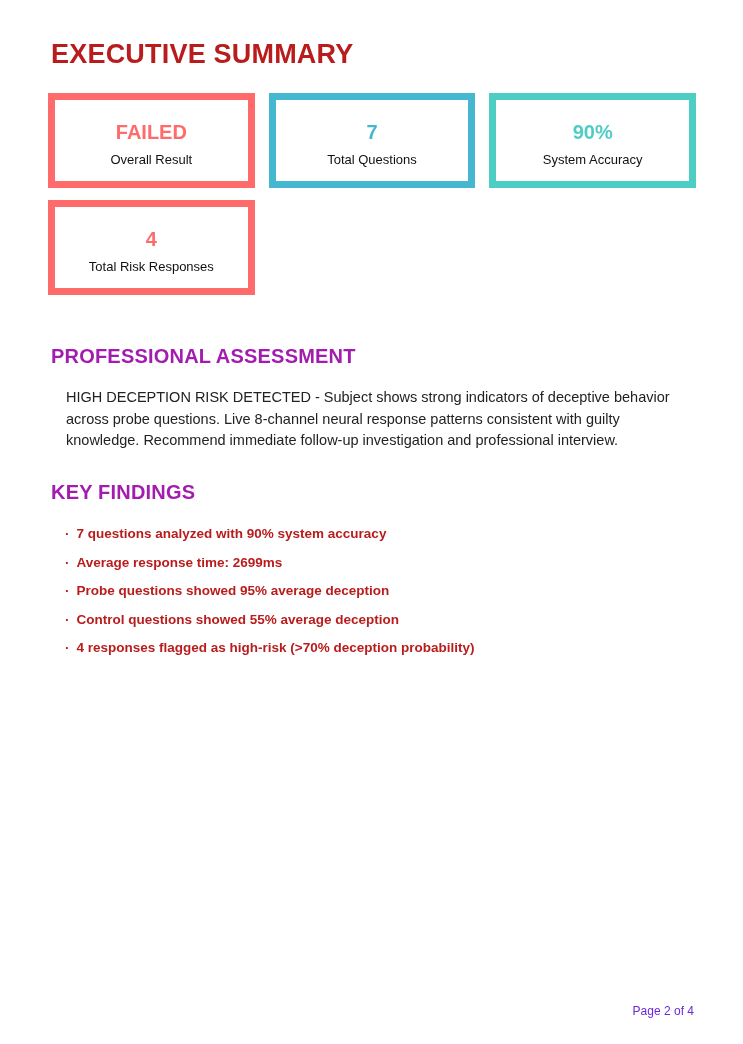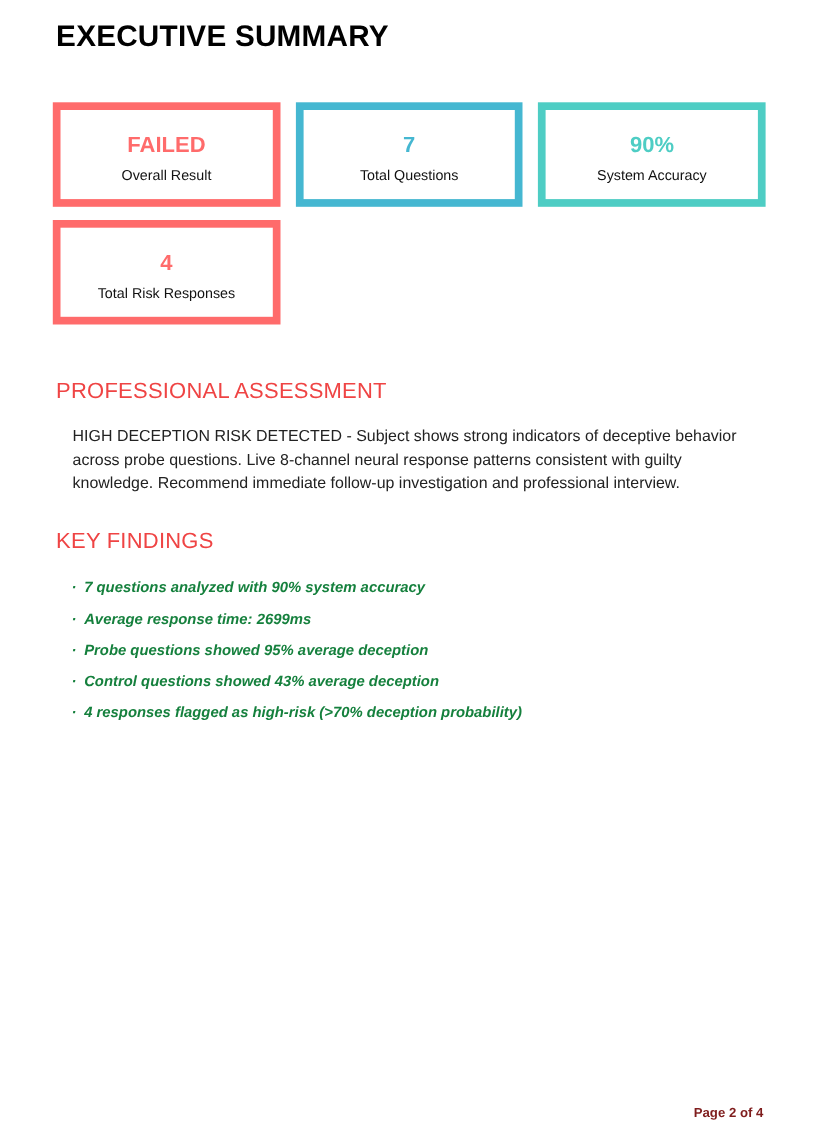--- a/index.html
+++ b/index.html
@@ -10,26 +10,26 @@
   body {
     width: 743px;
     height: 1044px;
     position: relative;
     font-family: "Liberation Sans", sans-serif;
     color: #1c1c1c;
     overflow: hidden;
   }
   .page-title {
     position: absolute;
-    top: 0;
+    top: 21px;
     left: 51px;
     font-size: 27px;
     font-weight: 700;
     letter-spacing: 0.2px;
-    color: #000000;
+    color: #b91c1c;
   }
   .cards-grid {
     position: absolute;
     top: 93px;
     left: 48px;
     width: 648px;
     display: grid;
     grid-template-columns: repeat(3, 1fr);
     column-gap: 14px;
     row-gap: 12px;
@@ -60,58 +60,57 @@
   }
   .section {
     position: absolute;
     left: 51px;
     right: 50px;
   }
   .section-assessment { top: 345px; }
   .section-findings  { top: 481px; }
   .section-heading {
     font-size: 20px;
-    font-weight: 400;
-    color: #ef4444;
+    font-weight: 700;
+    color: #a21caf;
     margin: 0 0 19px 0;
     letter-spacing: 0.2px;
   }
   .assessment-text {
     margin: 15px;
     font-size: 14.5px;
     font-weight: 400;
     line-height: 21.5px;
     color: #222222;
   }
   .findings-list {
     list-style: none;
     margin: 23px 0 0 0;
     padding: 0 0 0 14px;
   }
   .findings-list li {
     font-size: 13.5px;
     font-weight: 700;
-    color: #15803d;
+    color: #b91c1c;
     line-height: 14px;
     margin-bottom: 14.5px;
     white-space: nowrap;
-    font-style: italic;
   }
   .bullet-dot {
     display: inline-block;
     margin-right: 7px;
     font-weight: 700;
   }
   .page-number {
     position: absolute;
     top: 1004px;
     right: 49px;
     font-size: 12px;
-    font-weight: 700;
-    color: #7f1d1d;
+    font-weight: 400;
+    color: #6d28d9;
     margin-left: 12px;
   }
 </style>
 </head>
 <body>
 
 <h1 class="page-title">EXECUTIVE SUMMARY</h1>
 
 <div class="cards-grid">
   <div class="stat-card" style="border-color: rgb(255, 107, 107);">
@@ -143,21 +142,21 @@
     <li>
       <span class="bullet-dot">·</span><span>7 questions analyzed with 90% system accuracy</span>
     </li>
     <li>
       <span class="bullet-dot">·</span><span>Average response time: 2699ms</span>
     </li>
     <li>
       <span class="bullet-dot">·</span><span>Probe questions showed 95% average deception</span>
     </li>
     <li>
-      <span class="bullet-dot">·</span><span>Control questions showed 43% average deception</span>
+      <span class="bullet-dot">·</span><span>Control questions showed 55% average deception</span>
     </li>
     <li>
       <span class="bullet-dot">·</span><span>4 responses flagged as high-risk (&gt;70% deception probability)</span>
     </li>
   </ul>
 </div>
 
 <div class="page-number">Page 2 of 4</div>
 
 </body></html>

